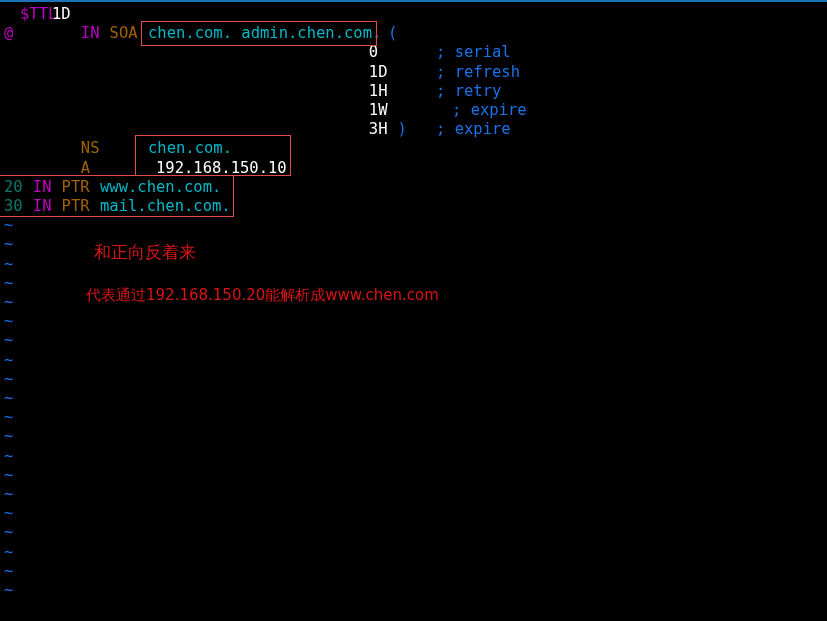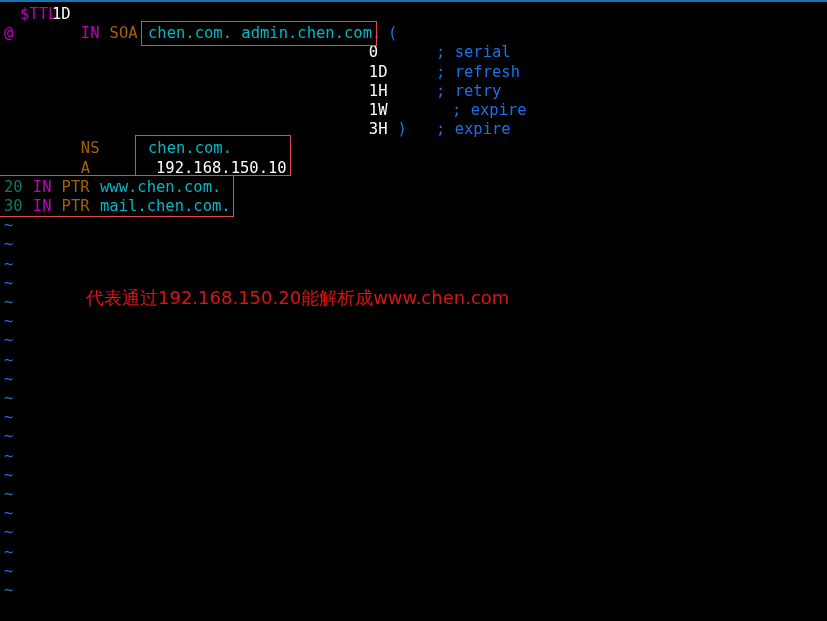--- a/index.html
+++ b/index.html
@@ -72,21 +72,21 @@
   }
 
   
   .annot-text {
     position: absolute;
     color: #d81515;
     font-family: "DejaVu Sans", "Liberation Sans", sans-serif;
     white-space: pre;
   }
   #annot-note-1 { left: 94px;  top: 241px; font-size: 17px; }
-  #annot-note-2 { left: 86px;  top: 286px; font-size: 18px; }
+  #annot-note-2 { left: 86px;  top: 286px; font-size: 15px; }
 
   #cmdline {
     position: absolute;
     left: 4px;
     top: 628px;
     height: 19.2px;
     line-height: 19.2px;
     font-size: 15.5px;
     color: #d8d8d8;
     white-space: pre;
@@ -150,18 +150,19 @@
       <div class="tilde" style="top: 542.6px;">~</div>
       <div class="tilde" style="top: 561.8px;">~</div>
       <div class="tilde" style="top: 581px;">~</div>
     </div>
   <div id="box-layer">
       <div class="annot-box" style="left: 141px; top: 21px; width: 236px; height: 25px; border-color: rgb(226, 74, 74);"></div>
       <div class="annot-box" style="left: 135px; top: 135px; width: 156px; height: 41px; border-color: rgb(226, 74, 74);"></div>
       <div class="annot-box" style="left: -2px; top: 175px; width: 236px; height: 42px; border-color: rgb(226, 74, 74);"></div>
     </div>
 
+  <div class="annot-text" id="annot-note-1">和正向反着来</div>
 
   <div class="annot-text" id="annot-note-2">代表通过192.168.150.20能解析成www.chen.com</div>
 
   <div id="cmdline"><span>:wq</span><span id="cursor-block"></span></div>
 
 </div>
 
 </body></html>

